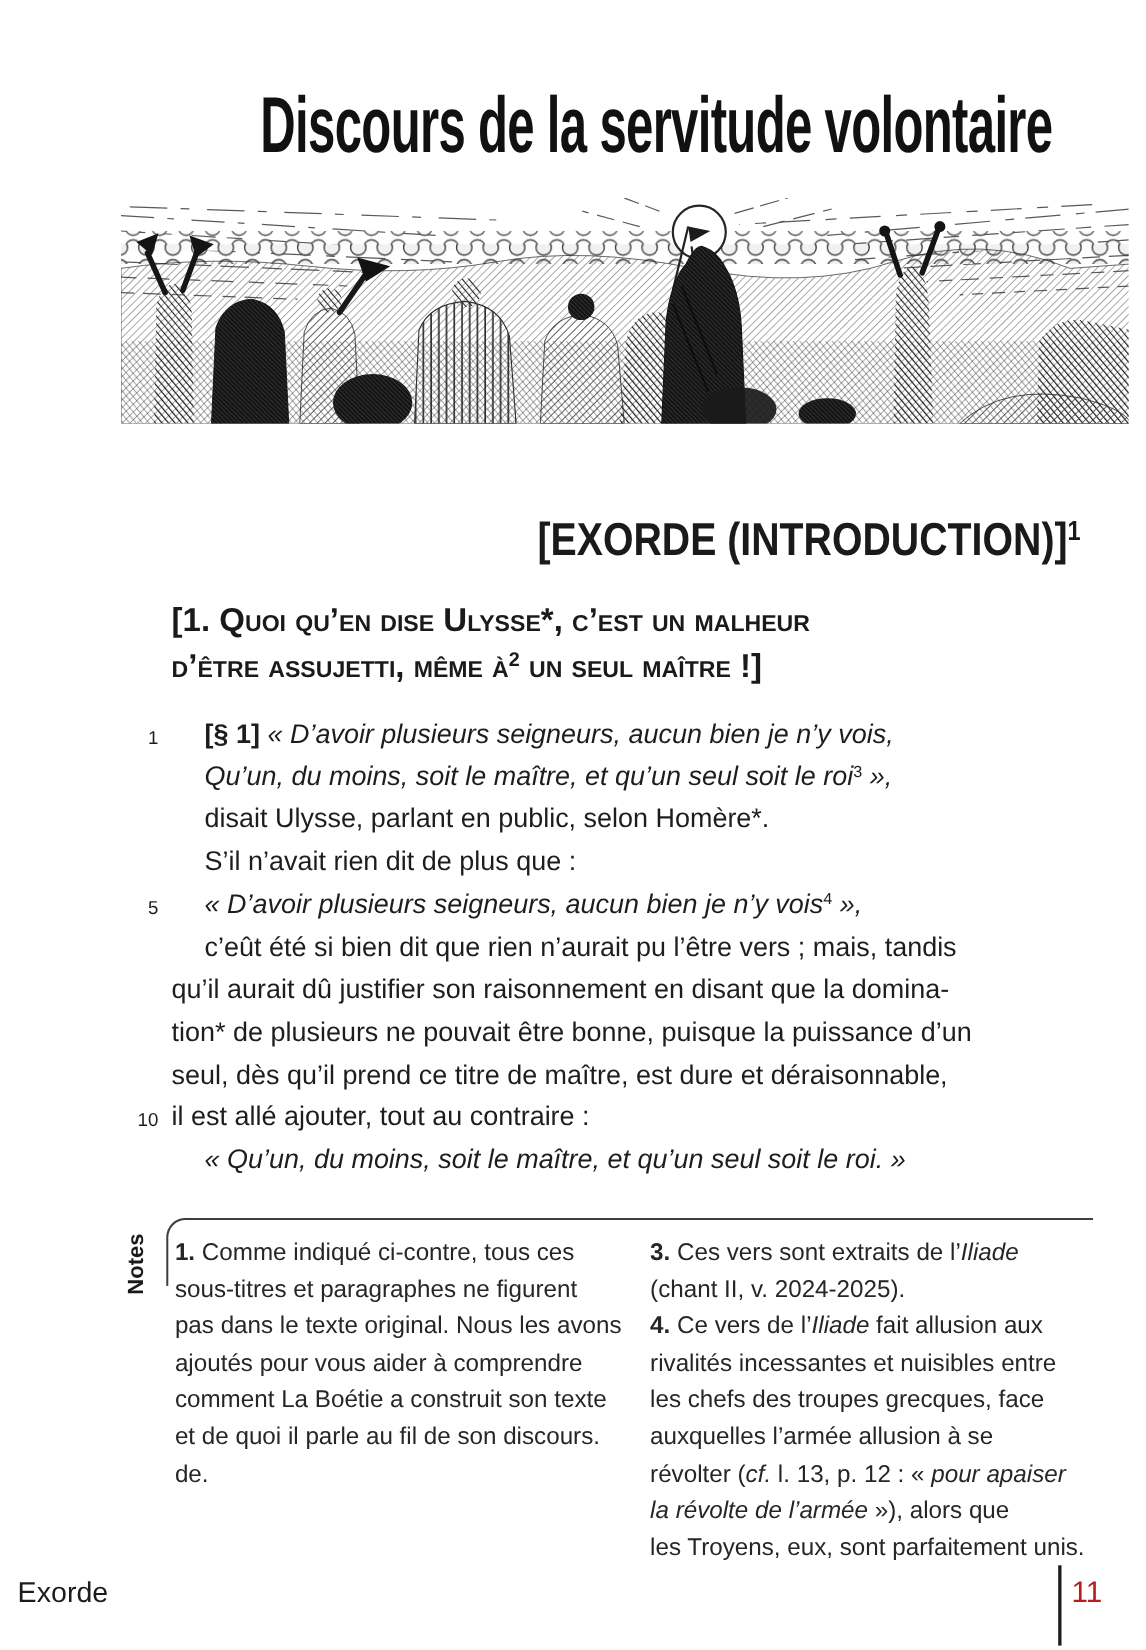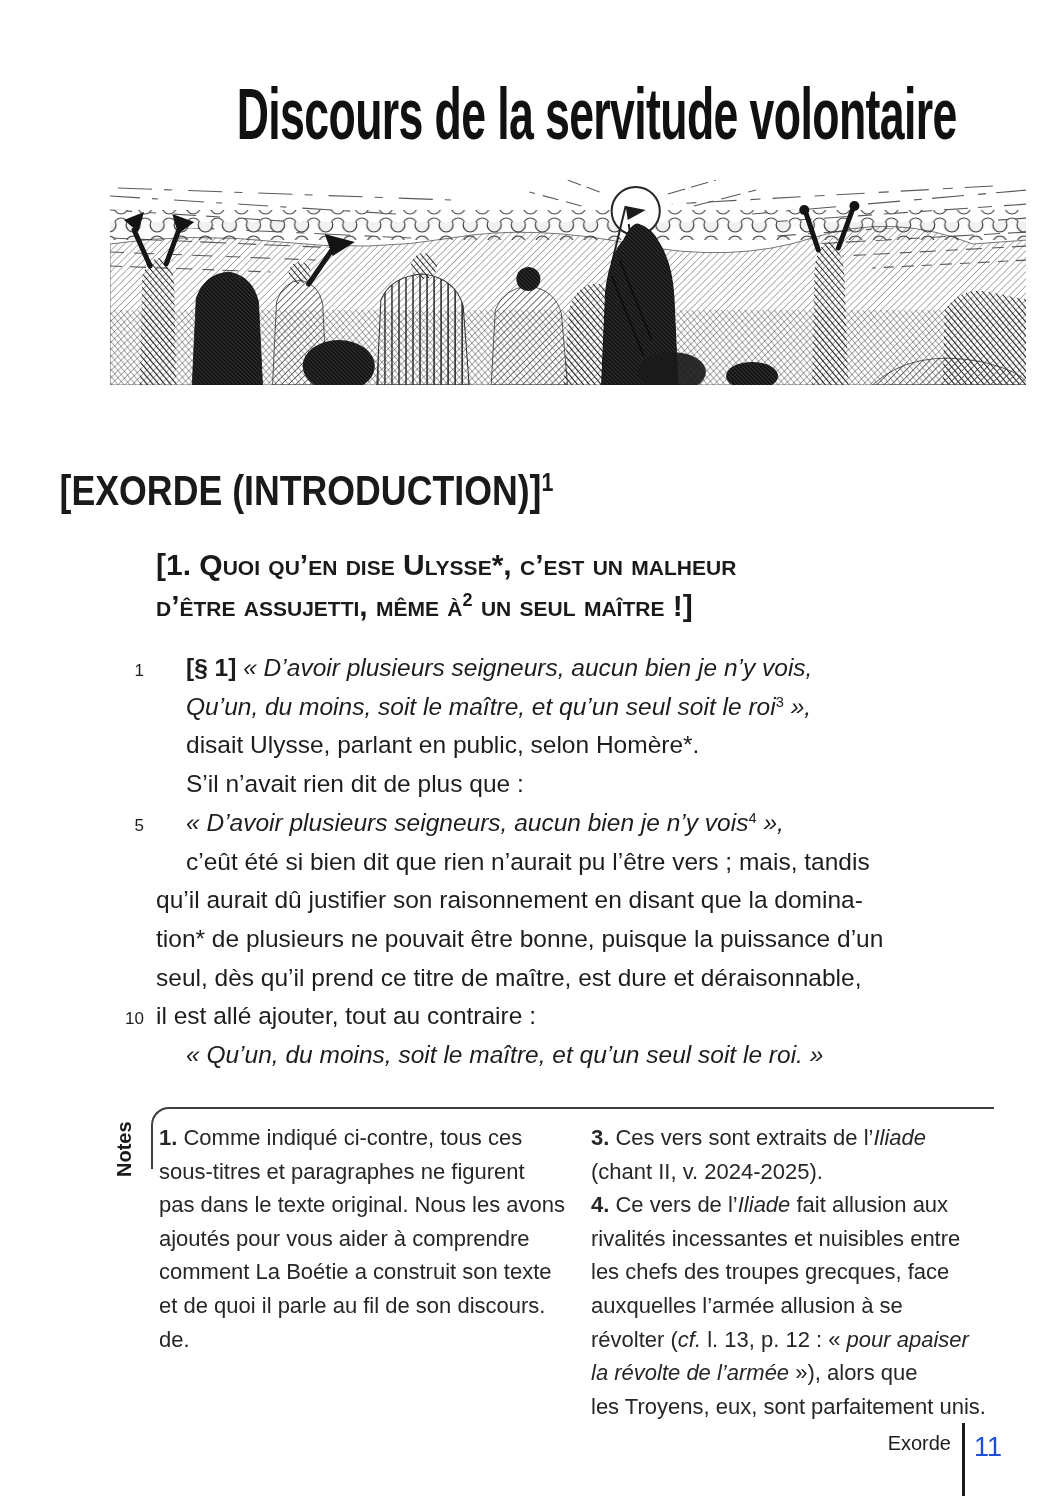--- a/index.html
+++ b/index.html
@@ -13,21 +13,21 @@
   .seg-i { font-style:italic;text-align:center; }
   sup { font-size:0.6em; vertical-align:baseline; position:relative; top:-0.55em; line-height:0; font-style:normal; }
 
   .title { position:absolute; top:78px; left:0; width:100%; text-align:center; white-space:nowrap; }
   .title-inner { display:inline-block; font-weight:bold; font-size:72px; line-height:1;
     transform:scaleX(0.62); transform-origin:center; letter-spacing:-1px; color:#111; }
 
   .illustration { position:absolute; left:94px; top:180px; width:918px; height:205px; }
   .illustration svg { width:100%; height:100%; display:block; }
 
-  .h-exorde { position:absolute; top:468px; left:0; width:100%; text-align:left; white-space:nowrap; }
+  .h-exorde { position:absolute; top:468px; left:0; width:100%; text-align:right; white-space:nowrap; }
   .h-exorde-inner { display:inline-block; font-weight:bold; font-size:42px; line-height:1.1;
     transform:scaleX(0.85); transform-origin:center; color:#1a1a1a; }
 
   .h-sub { position:absolute; left:140px; top:544px; width:820px;
     font-variant:small-caps; font-weight:bold; font-size:30px; line-height:41px;
     color:#1a1a1a; white-space:nowrap; }
 
   .body-text { position:absolute; left:140px; top:649px; width:812px;
     font-size:24.5px; line-height:38.7px; }
   .bline { white-space:nowrap; }
@@ -44,23 +44,23 @@
     border-top-left-radius:18px; }
   .notes-label { position:absolute; left:97px; top:1116px; height:66px;
     writing-mode:vertical-rl; transform:rotate(180deg);
     font-weight:bold; font-size:20px; color:#1a1a1a; text-align:center; }
   .notes-col { position:absolute; top:1121px; font-size:22px; line-height:33.6px; color:#262626; }
   .notes-left  { left:143px; width:418px; }
   .notes-right { left:575px; width:395px; }
   .nline { white-space:nowrap; }
 
   .footer-section { position:absolute; left:0; top:1432px; width:935px;
-    text-align:right; font-size:20px; color:#1c1c1c; }
+    text-align:left; font-size:26px; color:#1c1c1c; }
   .footer-line { position:absolute; left:946px; top:1423px; width:2.5px; height:73px; background:#1c1c1c; }
-  .footer-num { position:absolute; left:958px; top:1432px; width:60px; font-size:27px; color:#1d4ed8; }
+  .footer-num { position:absolute; left:958px; top:1432px; width:60px; font-size:27px; color:#b91c1c; }
 </style>
 </head>
 <body>
 
 <div class="page">
 
   <div class="title">
     <span class="title-inner">Discours de la servitude volontaire</span>
   </div>
 

